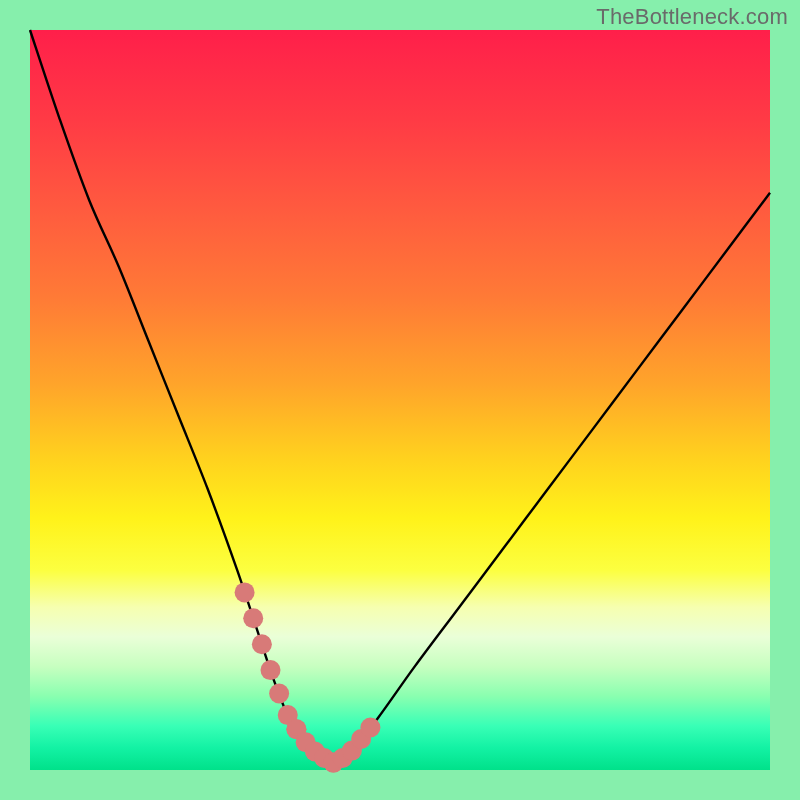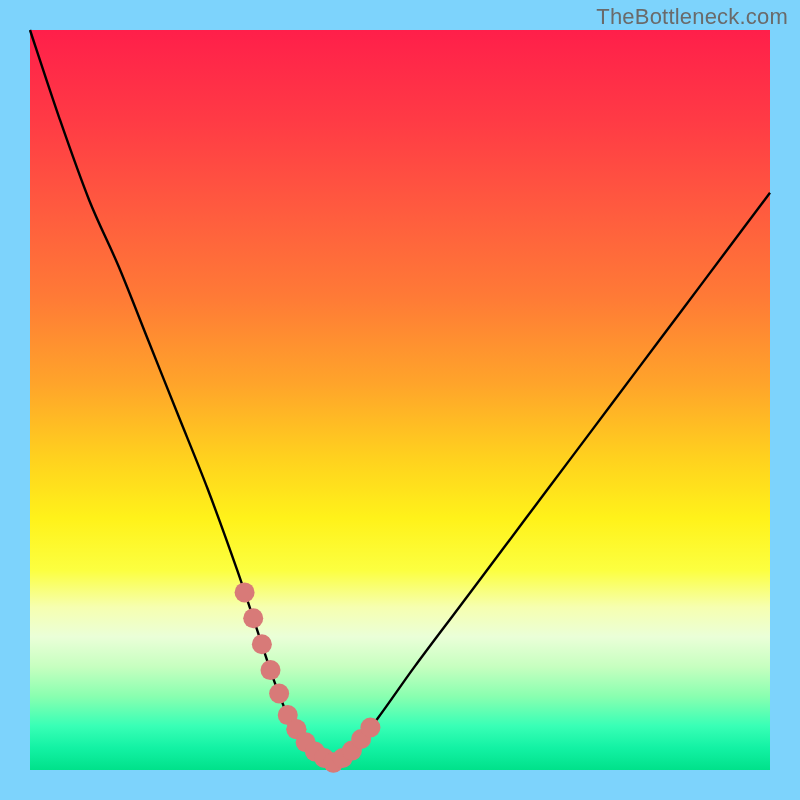--- a/index.html
+++ b/index.html
@@ -9,21 +9,21 @@
     height: 800px;
     background: #000;
     overflow: hidden;
   }
   .frame {
     position: absolute;
     left: 0;
     top: 0;
     width: 800px;
     height: 800px;
-    background: #7dd3fc;
+    background: #86efac;
   }
   .plot-area {
     position: absolute;
     left: 30px;
     top: 30px;
     width: 740px;
     height: 740px;
     background: linear-gradient(
       to bottom,
       #ff1f4a 0%,

